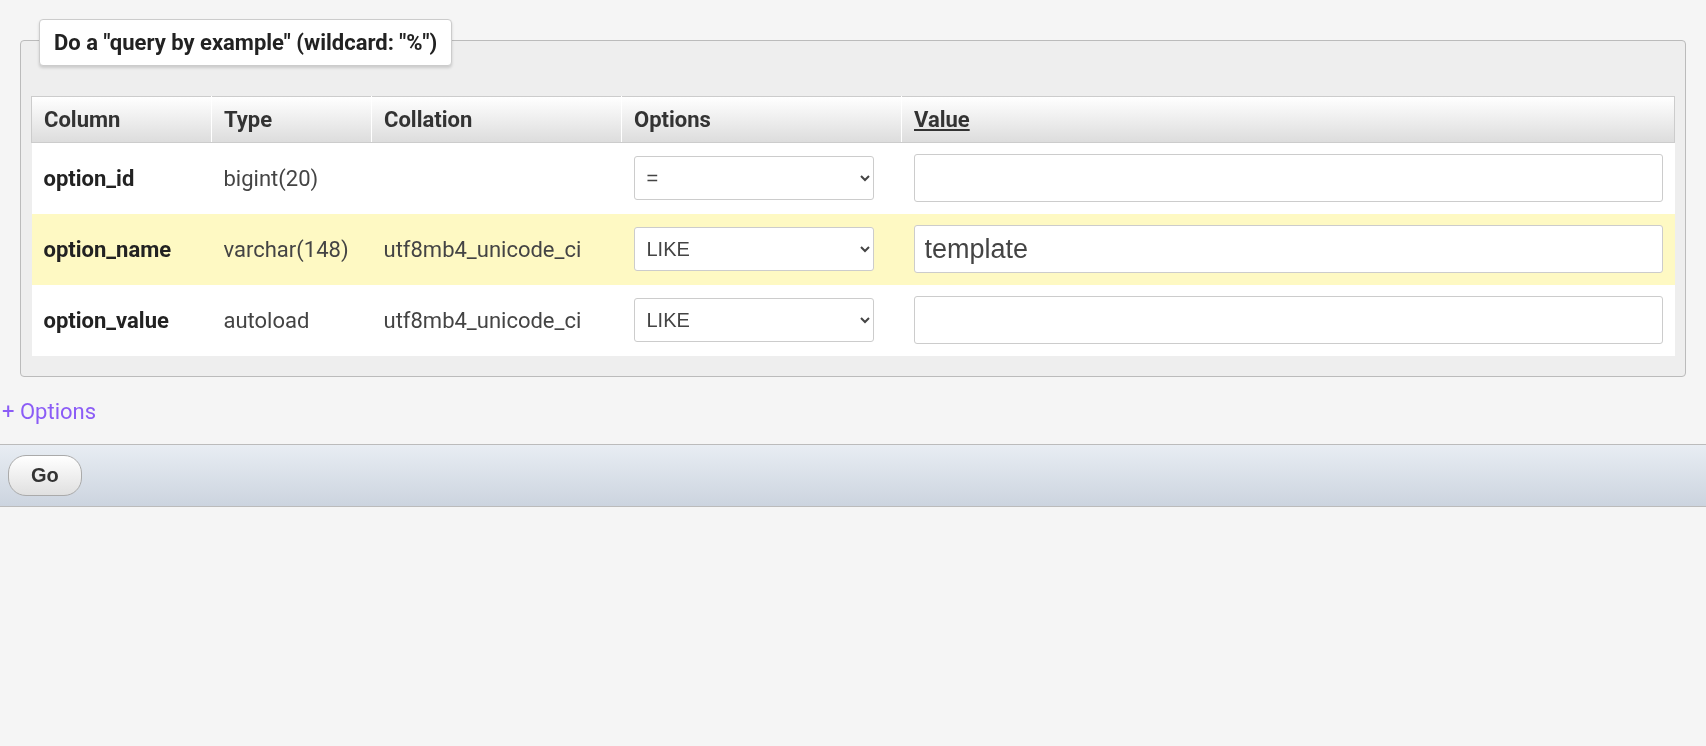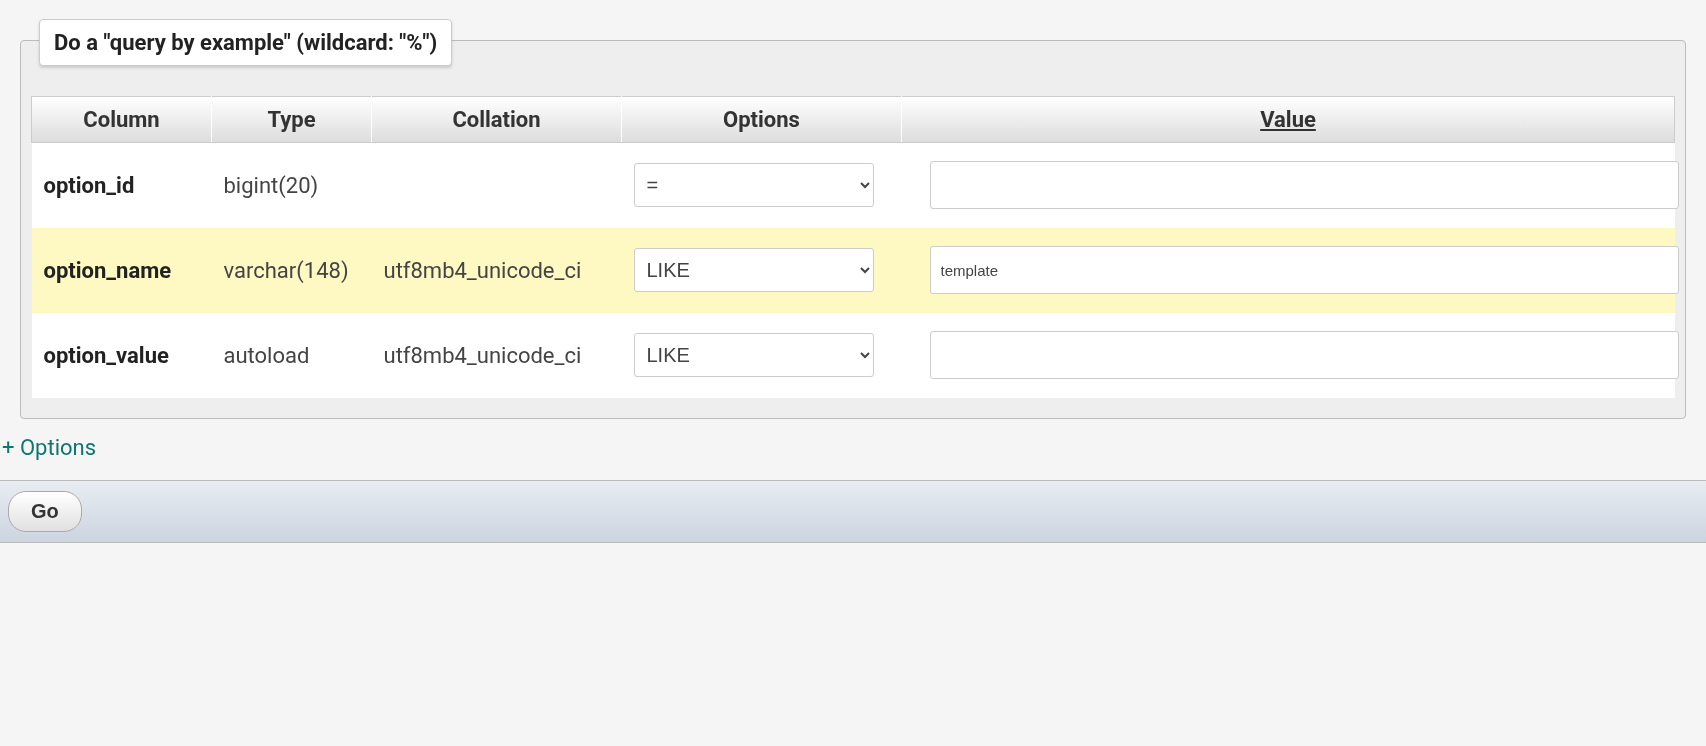--- a/index.html
+++ b/index.html
@@ -33,32 +33,32 @@
       box-shadow: 0 2px 3px rgba(0,0,0,0.15);
     }
     table {
       width: 100%;
       border-collapse: collapse;
     }
     thead tr {
       background: linear-gradient(to bottom, #ffffff, #dcdcdc);
     }
     th {
-      text-align: center;
+      text-align: left;
       padding: 10px 12px;
       font-size: 22px;
       font-weight: bold;
       border-right: 1px solid #fff;
       border-top: 1px solid #ccc;
       border-bottom: 1px solid #ccc;
     }
     th:first-child { border-left: 1px solid #ccc; }
     th:last-child { border-right: 1px solid #ccc; text-decoration: underline; }
     tbody tr {
-      height: 85px;
+      height: 71px;
     }
     tbody tr.row-white { background: #fff; }
     tbody tr.row-grey { background: #e2e2e2; }
     tbody tr.row-selected { background: #fef9c3; }
     td {
       padding: 10px 12px;
       font-size: 22px;
       color: #444;
       vertical-align: middle;
     }
@@ -74,32 +74,31 @@
       font-size: 20px;
       color: #444;
       padding: 4px 8px;
       border: 1px solid #ccc;
       border-radius: 3px;
       background: #fff;
     }
     input[type="text"] {
       width: 100%;
       height: 48px;
-      font-size: 15px;
+      font-size: 27px;
       color: #444;
       padding: 6px 10px;
       border: 1px solid #ccc;
       border-radius: 3px;
       background: #fff;
-      margin-left: 16px;
     }
     .options-link {
       display: inline-block;
-      margin: 6px 0 0 2px;
-      color: #0f766e;
+      margin: 12px 0 0 2px;
+      color: #8b5cf6;
       font-size: 22px;
       cursor: pointer;
     }
     .go-bar {
       margin-top: 20px;
       background: linear-gradient(to bottom, #e8edf3, #ccd4df);
       border-top: 1px solid #bbb;
       border-bottom: 1px solid #bbb;
       padding: 10px 8px;
       width: 100%;

